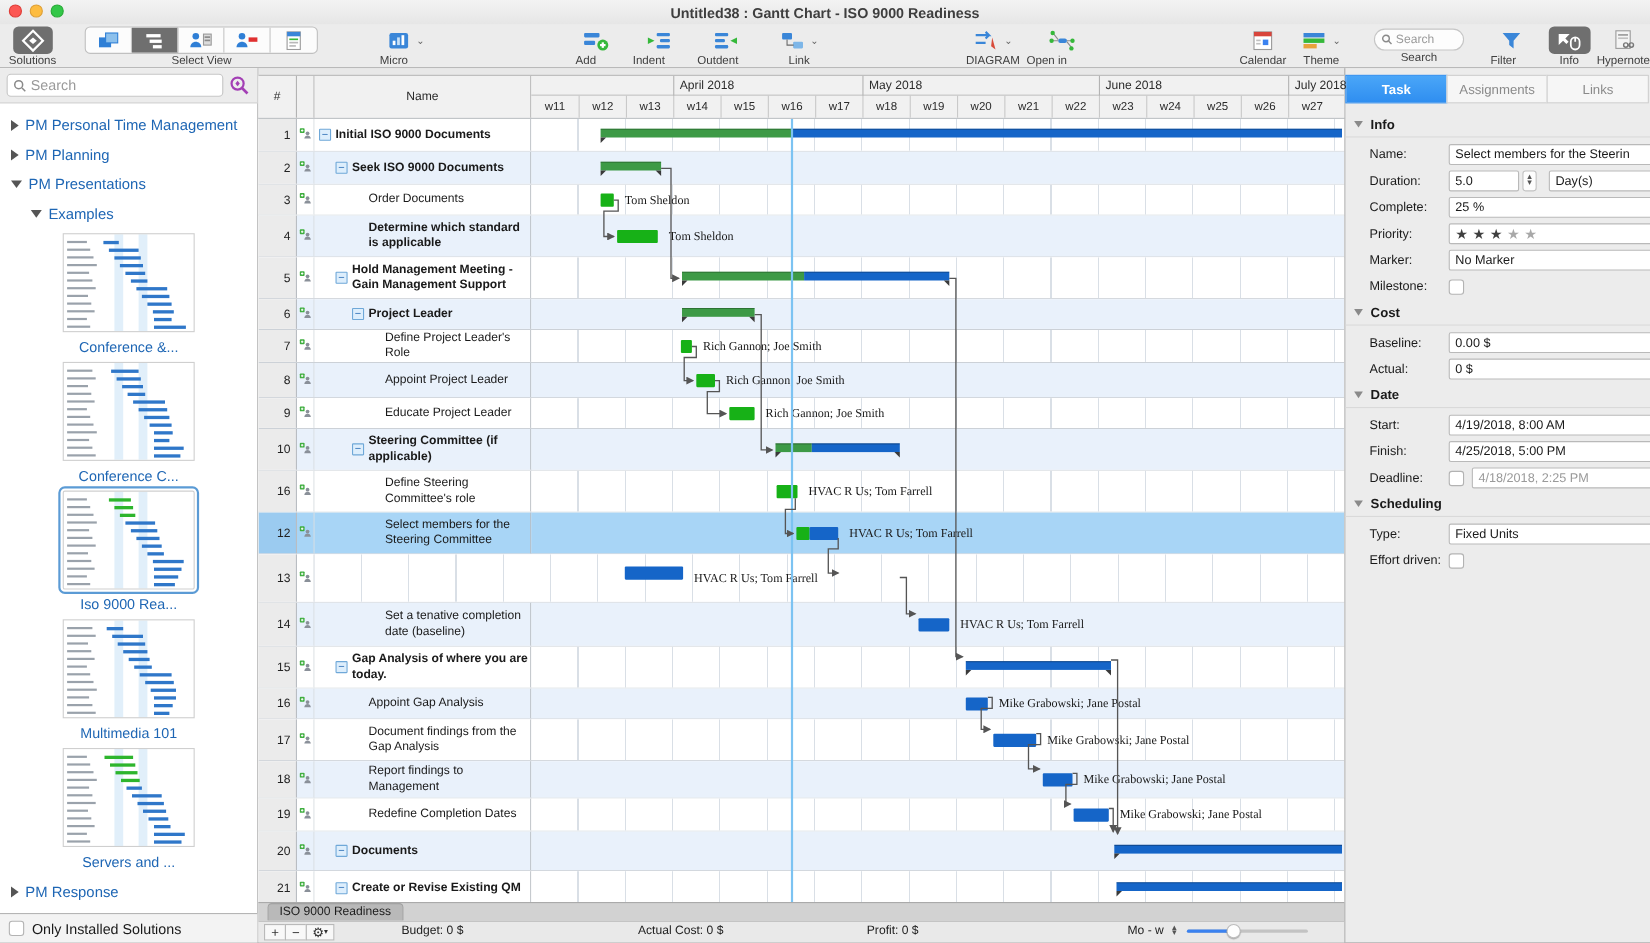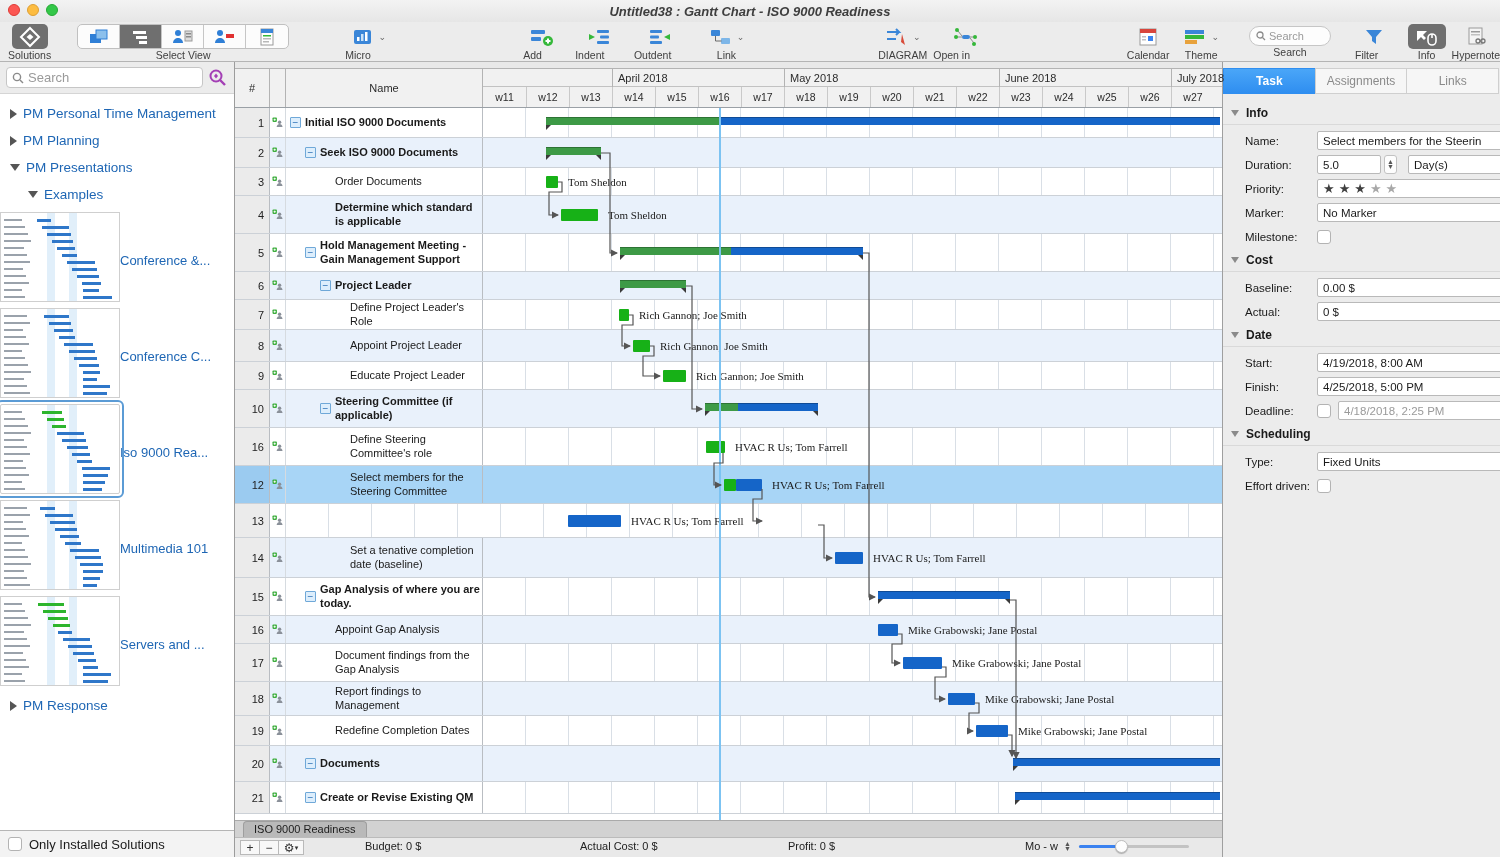--- a/index.html
+++ b/index.html
@@ -1,20 +1,20 @@
 <!DOCTYPE html>
 <html><head>
 <meta charset="utf-8">
 <style>
   html,body{margin:0;padding:0;background:#444;}
   *{box-sizing:border-box;}
   .window{position:relative;width:1500px;height:857px;background:#ececec;font-family:"Liberation Sans",sans-serif;overflow:hidden;margin:0 auto;}
 
   
-  .titlebar{height:22px;background:linear-gradient(#f3f3f3,#e6e6e6);position:relative;display:flex;align-items:center;justify-content:center;font-style:italic;}
+  .titlebar{height:22px;background:linear-gradient(#f3f3f3,#e6e6e6);position:relative;display:flex;align-items:center;justify-content:center;}
   .lights{position:absolute;left:8px;top:4px;display:flex;gap:7px;}
   .light{width:12px;height:12px;border-radius:50%;}
   .light.red{background:#fc5753;border:1px solid #df3b36;}
   .light.yellow{background:#fdbc40;border:1px solid #de9f34;}
   .light.green{background:#33c748;border:1px solid #27aa35;}
   .title{font-size:13px;color:#3e3e3e;font-weight:bold;}
 
   
   .toolbar{height:40px;background:#ececec;border-bottom:1px solid #b4b4b4;display:flex;align-items:flex-start;padding-top:2px;}
   .tbi{display:flex;flex-direction:column;align-items:center;color:#404040;font-size:10.5px;line-height:12px;}
@@ -32,21 +32,21 @@
 
   
   .sidebar{width:235px;background:#fff;border-right:1px solid #9c9c9c;display:flex;flex-direction:column;}
   .sb-search-row{height:32px;background:#ececec;display:flex;align-items:center;padding:0 6px;gap:5px;border-bottom:1px solid #d5d5d5;}
   .sb-search{flex:1;height:21px;border:1px solid #c6c6c6;border-radius:4px;background:#fff;display:flex;align-items:center;padding:0 5px;gap:4px;color:#9a9a9a;font-size:13px;}
   .sb-tree{flex:1;overflow:hidden;padding-top:6px;}
   .tree-item{display:flex;align-items:center;padding:6px 4px 6px 10px;color:#1e66b4;font-size:13.5px;gap:6px;cursor:default;}
   .tri{width:0;height:0;display:inline-block;}
   .tri.col{border-left:7px solid #555;border-top:5px solid transparent;border-bottom:5px solid transparent;}
   .tri.exp{border-top:7px solid #555;border-left:5px solid transparent;border-right:5px solid transparent;}
-  .thumb-wrap{display:flex;flex-direction:row;align-items:center;margin:4px 0 6px 0;text-align:right;}
+  .thumb-wrap{display:flex;flex-direction:column;align-items:center;margin:4px 0 6px 0;text-align:right;}
   .thumb{width:120px;height:90px;background:#fff;border:1px solid #cfcfcf;position:relative;overflow:hidden;}
   .thumb-wrap.selected .thumb{outline:2px solid #5b9bd5;outline-offset:2px;border-radius:2px;}
   .thumb-cap{margin-top:6px;color:#1e66b4;font-size:13px;}
   .sb-footer{height:27px;border-top:1px solid #b5b5b5;background:#f3f3f3;display:flex;align-items:center;padding:0 8px;gap:7px;font-size:13px;color:#1a1a1a;}
   .cb{width:14px;height:14px;background:#fff;border:1px solid #b3b3b3;border-radius:3px;}
 
   
   .gantt{width:987px;position:relative;background:#e8e8e8;}
   .ghead{position:absolute;left:0;top:6px;height:40px;width:987px;display:flex;background:#f1f1f1;border-bottom:1px solid #9aa0a6;border-top:1px solid #b3b3b3;}
   .hc{border-right:1px solid #b3b3b3;display:flex;align-items:center;justify-content:center;font-size:11px;color:#2b2b2b;background:#f1f1f1;}
@@ -789,21 +789,21 @@
             </div>
             <div class="c-name" style="padding-left: 64px;">
               <span class="txt">Select members for the Steering Committee</span>
             </div>
             <div class="c-chart">
               <div class="bar" style="left: 241px; width: 12px; top: 13px; height: 12px; background: rgb(23, 177, 23);"></div>
               <div class="bar" style="left: 253px; width: 26px; top: 13px; height: 12px; background: rgb(21, 101, 200);"></div>
               <span class="blabel" style="left: 289px;">HVAC R Us; Tom Farrell</span>
             </div>
           </div>
-          <div class="grow" style="height: 34px;">
+          <div class="grow" style="height: 44px;">
             <div class="c-num">13</div>
             <div class="c-icon">
               <span><svg width="11" height="11" viewBox="0 0 11 11">
                   <rect x="0.5" y="0.5" width="4.4" height="4.4" rx="0.8" fill="#3fae3f"></rect>
                   <path d="M1.6 2.7h2.2M2.7 1.6v2.2" stroke="#fff" stroke-width="0.9"></path>
                   <circle cx="7.6" cy="5.2" r="1.7" fill="#8a9099"></circle>
                   <path d="M4.6 10c.3-1.8 1.6-2.9 3-2.9s2.7 1.1 3 2.9z" fill="#8a9099"></path>
                 </svg></span>
             </div>
             <div class="c-chart">
@@ -1038,20 +1038,26 @@
             <div class="pctrl">
               <div class="pbox" style="width: 64px;">5.0</div>
               <span class="stepper">
                 <span>▲</span>
                 <span>▼</span>
               </span>
               <div class="pbox grow dd" style="margin-left: 8px;">Day(s)</div>
             </div>
           </div>
           <div class="prow">
+            <span class="plabel">Complete:</span>
+            <div class="pctrl">
+              <div class="pbox grow">25 %</div>
+            </div>
+          </div>
+          <div class="prow">
             <span class="plabel">Priority:</span>
             <div class="pctrl">
               <div class="pbox grow">
                 <span class="stars">★★★<span class="emp">★★</span></span>
               </div>
             </div>
           </div>
           <div class="prow">
             <span class="plabel">Marker:</span>
             <div class="pctrl">

